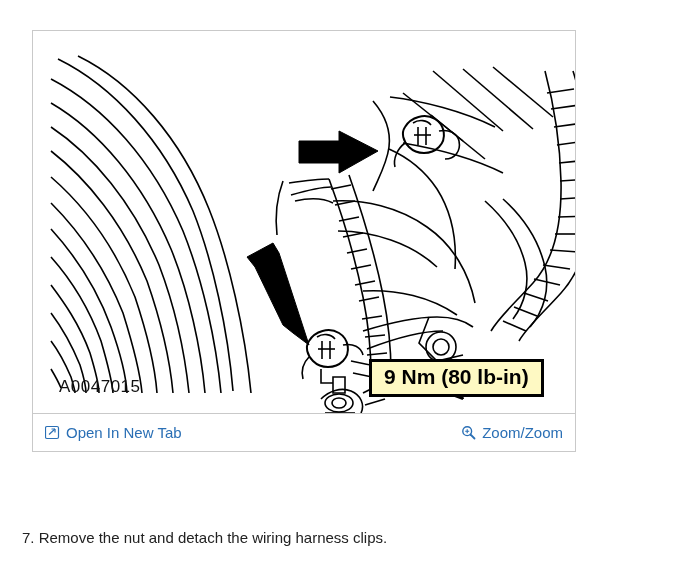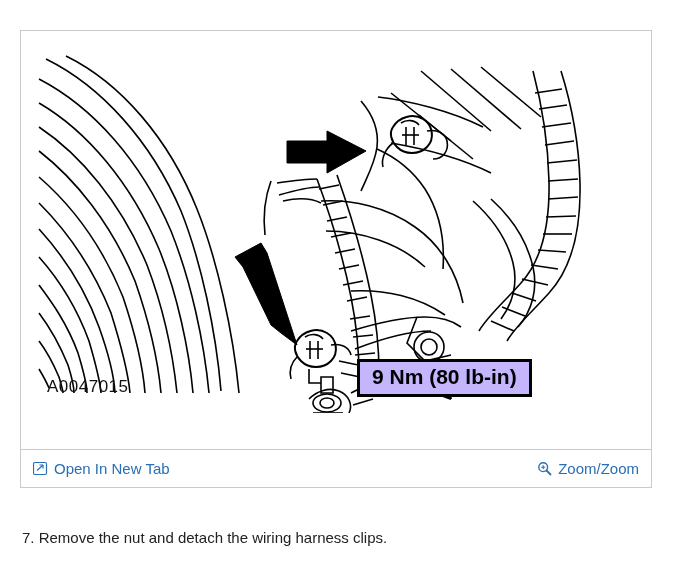--- a/index.html
+++ b/index.html
@@ -11,23 +11,23 @@
     width: 674px;
     height: 581px;
     font-family: "Liberation Sans", sans-serif;
     color: #222222;
     position: relative;
     overflow: hidden;
   }
 
   .figure-card {
     position: absolute;
-    left: 20px;
+    left: 32px;
     top: 30px;
-    width: 632px;
+    width: 544px;
     border: 1px solid #c9c9c9;
     background: #ffffff;
     box-sizing: border-box;
   }
 
   .figure-image {
     position: relative;
     height: 382px;
     background: #ffffff;
     overflow: hidden;
@@ -45,39 +45,38 @@
     font-size: 17px;
     letter-spacing: 0.5px;
     color: #111111;
   }
 
   .torque-box {
     position: absolute;
     left: 336px;
     bottom: 16px;
     border: 3px solid #000000;
-    background: #c4b5fd;
+    background: #fef9c3;
     padding: 3px 12px 5px 12px;
     font-family: "Liberation Sans", sans-serif;
     font-size: 21px;
     font-weight: bold;
     color: #000000;
     white-space: nowrap;
   }
 
   .figure-toolbar {
     border-top: 1px solid #c9c9c9;
     height: 38px;
     display: flex;
     align-items: center;
     justify-content: space-between;
     padding: 0 12px;
     box-sizing: border-box;
     background: #ffffff;
-    margin-top: 36px;
   }
 
   .toolbar-link {
     display: inline-flex;
     align-items: center;
     gap: 6px;
     color: #2a6fb5;
     font-size: 15px;
     text-decoration: none;
     cursor: pointer;

